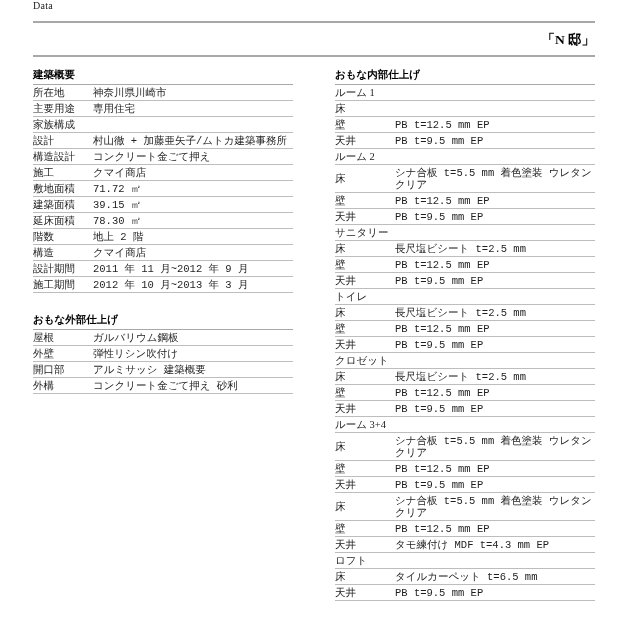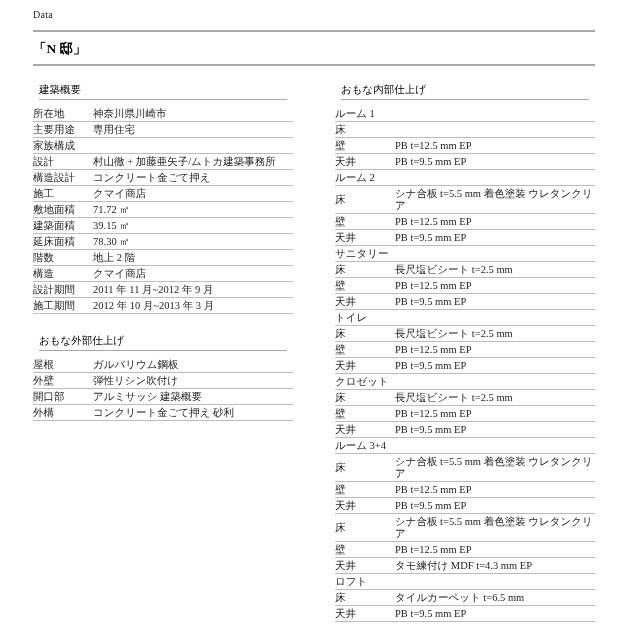--- a/index.html
+++ b/index.html
@@ -16,77 +16,79 @@
   }
   body {
     width: 627px;
     height: 633px;
     background: var(--bg-color);
     color: var(--text-color);
     font-family: "Liberation Serif", "DejaVu Serif", serif;
     overflow: hidden;
   }
   .page {
-    padding: 9px 32px 0 33px;
+    padding: 0 32px 0 33px;
   }
   .eyebrow {
     font-size: 10px;
     line-height: 12px;
     letter-spacing: 0.3px;
     color: #222;
   }
   .double-rule {
     height: 2px;
     border-top: 1px solid var(--rule-color);
     border-bottom: 1px solid var(--rule-color);
   }
   .rule-top { margin-top: 9px; }
   .rule-under-title { margin-top: 7px; }
   .page-title {
     margin: 9px 0 0 0;
     font-size: 13.5px;
     font-weight: bold;
     line-height: 16px;
     color: var(--heading-color);
+    text-align: right;
   }
   .columns {
     display: flex;
     gap: 42px;
     margin-top: 10px;
   }
   .col {
     width: 260px;
     flex: 0 0 260px;
   }
   .spec-section { margin: 0; }
   .spec-section + .spec-section { margin-top: 19px; }
   .spec-heading {
-    margin: 6px;
+    margin: 0;
     padding: 2px 0 3px 0;
     font-size: 10.5px;
-    font-weight: normal;
+    font-weight: bold;
     line-height: 12px;
     color: var(--heading-color);
     border-bottom: 1px solid var(--rule-color);
   }
   .row {
     display: flex;
     align-items: center;
     padding: 2px 0 1px 0;
     border-bottom: 1px solid var(--row-line-color);
     font-size: 10.5px;
     line-height: 12px;
     min-height: 16px;
   }
   .label {
     flex: 0 0 60px;
     white-space: nowrap;
   }
   .value {
     flex: 1 1 auto;
+    font-family: Liberation Mono, monospace;
   }
 </style>
 </head>
 <body>
 
 <div class="page">
   <div class="eyebrow">Data</div>
   <div class="double-rule rule-top"></div>
   <h1 class="page-title">「N 邸」</h1>
   <div class="double-rule rule-under-title"></div>

